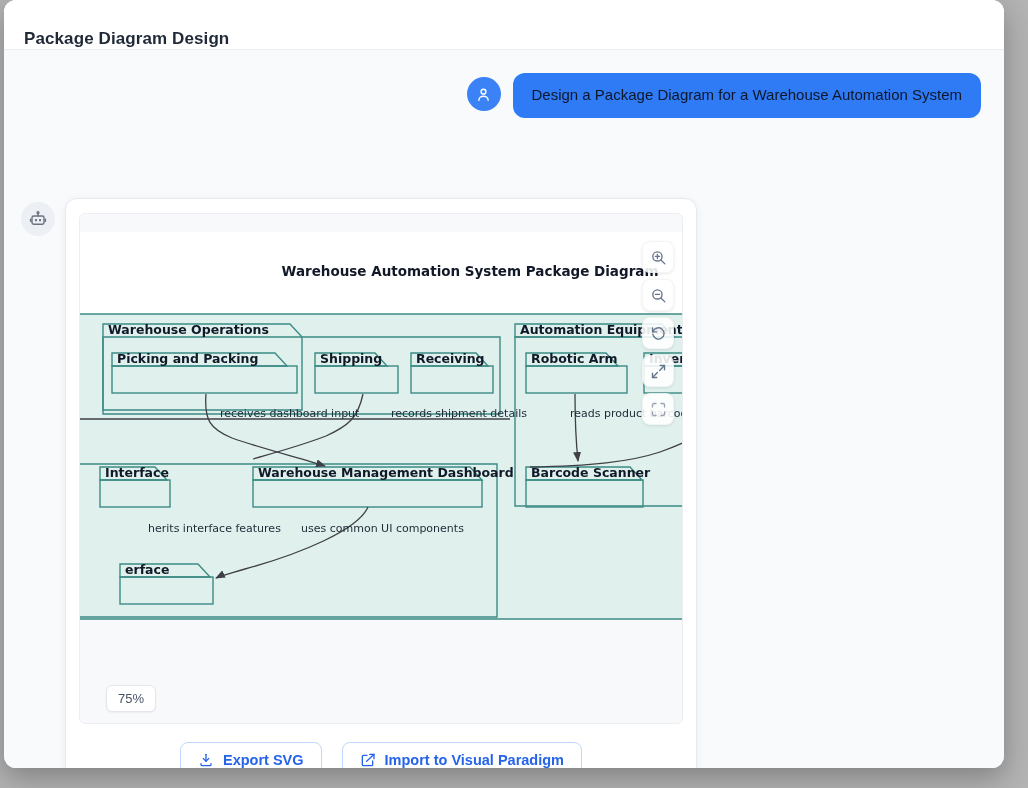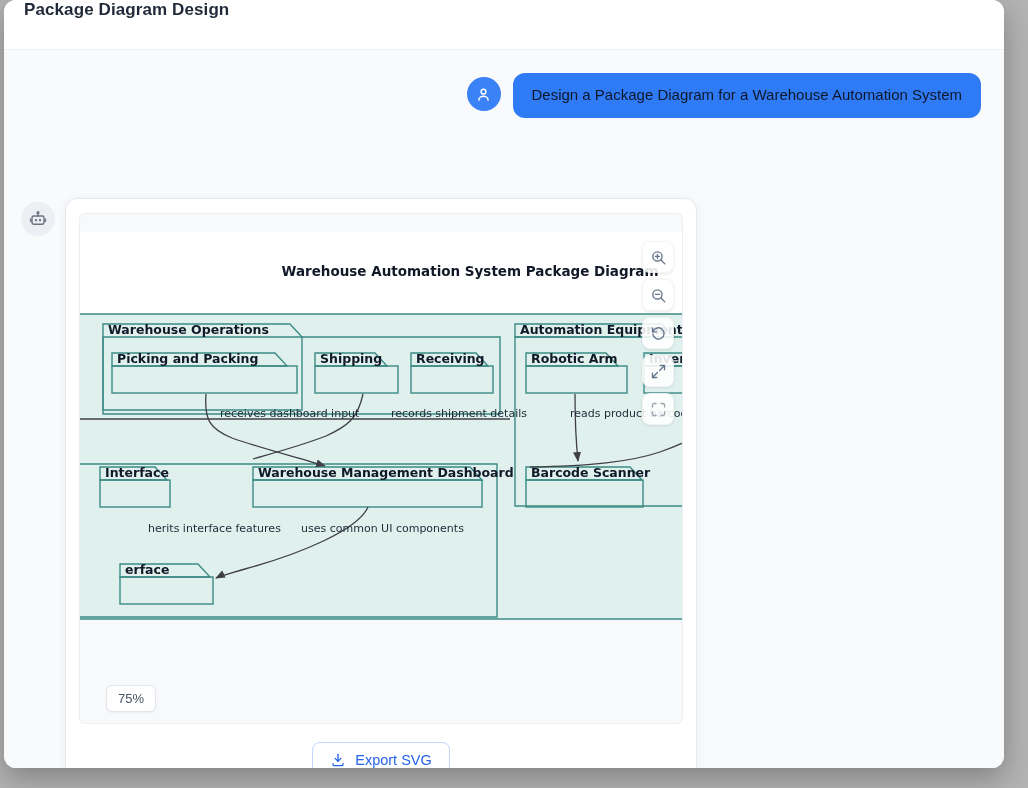--- a/index.html
+++ b/index.html
@@ -23,21 +23,21 @@
     border-radius: 12px;
     overflow: hidden;
     box-shadow: 0 10px 28px rgba(0,0,0,0.28);
   }
 
   #titlebar {
     height: 50px;
     background: #ffffff;
     border-bottom: 1px solid #eceef2;
     display: flex;
-    align-items: flex-start;
+    align-items: flex-end;
     padding-left: 20px;
   }
   #titlebar .title {
     font-size: 17px;
     font-weight: 700;
     color: #1f2937;
     letter-spacing: 0.1px;
   }
 
   #content {
@@ -169,21 +169,21 @@
   .action-btn {
     display: inline-flex;
     align-items: center;
     gap: 9px;
     background: #ffffff;
     border: 1px solid #bfd7fe;
     border-radius: 8px;
     padding: 9px 17px;
     color: #2563eb;
     font-size: 14.5px;
-    font-weight: 400;
+    font-weight: 700;
     cursor: pointer;
   }
   .action-btn svg { display:block; }
 </style>
 </head>
 <body>
 
 <div id="app-window">
 
   <div id="titlebar">
@@ -379,20 +379,28 @@
 
           <div class="action-btn">
             <svg width="16" height="16" viewBox="0 0 24 24" fill="none" stroke="#2563eb" stroke-width="2" stroke-linecap="round" stroke-linejoin="round">
               <path d="M12 3.5v10"></path>
               <path d="M7.8 9.6L12 13.8l4.2-4.2"></path>
               <path d="M4.5 17.5v1.2a1.8 1.8 0 0 0 1.8 1.8h11.4a1.8 1.8 0 0 0 1.8-1.8v-1.2"></path>
             </svg>
             <span>Export SVG</span>
           </div>
 
+          <div class="action-btn">
+            <svg width="16" height="16" viewBox="0 0 24 24" fill="none" stroke="#2563eb" stroke-width="2" stroke-linecap="round" stroke-linejoin="round">
+              <path d="M19 13.5v5.2a1.8 1.8 0 0 1-1.8 1.8H5.3a1.8 1.8 0 0 1-1.8-1.8V6.8A1.8 1.8 0 0 1 5.3 5h5.2"></path>
+              <path d="M14.5 3.5H21v6.5"></path>
+              <path d="M10 14L21 3.5"></path>
+            </svg>
+            <span>Import to Visual Paradigm</span>
+          </div>
 
         </div>
 
       </div>
     </div>
 
   </div>
 </div>
 
 </body></html>

